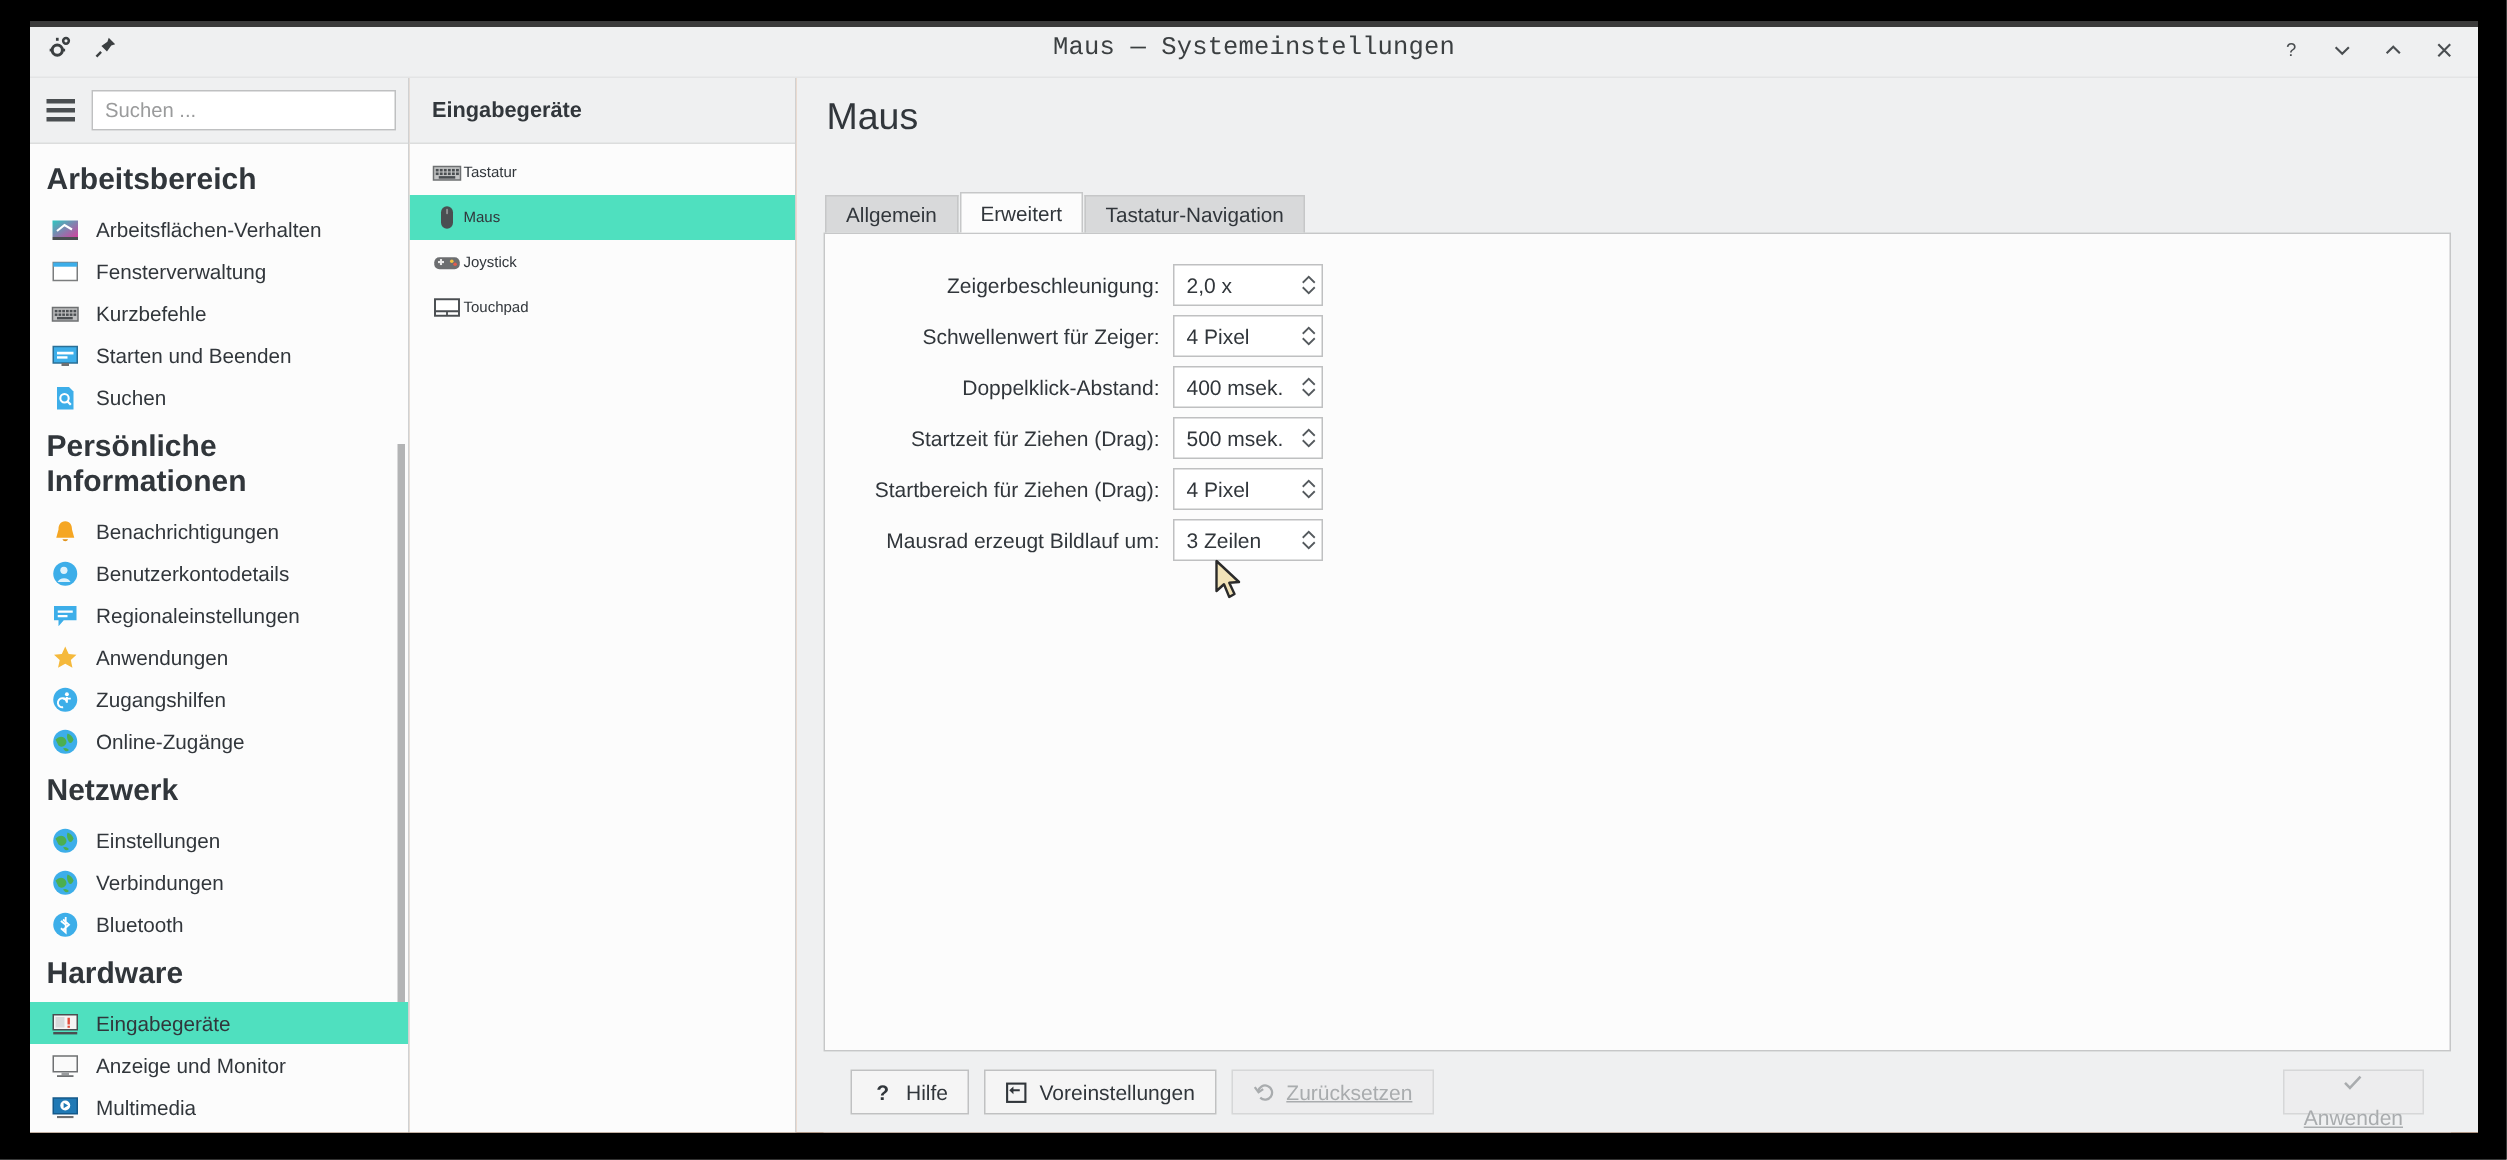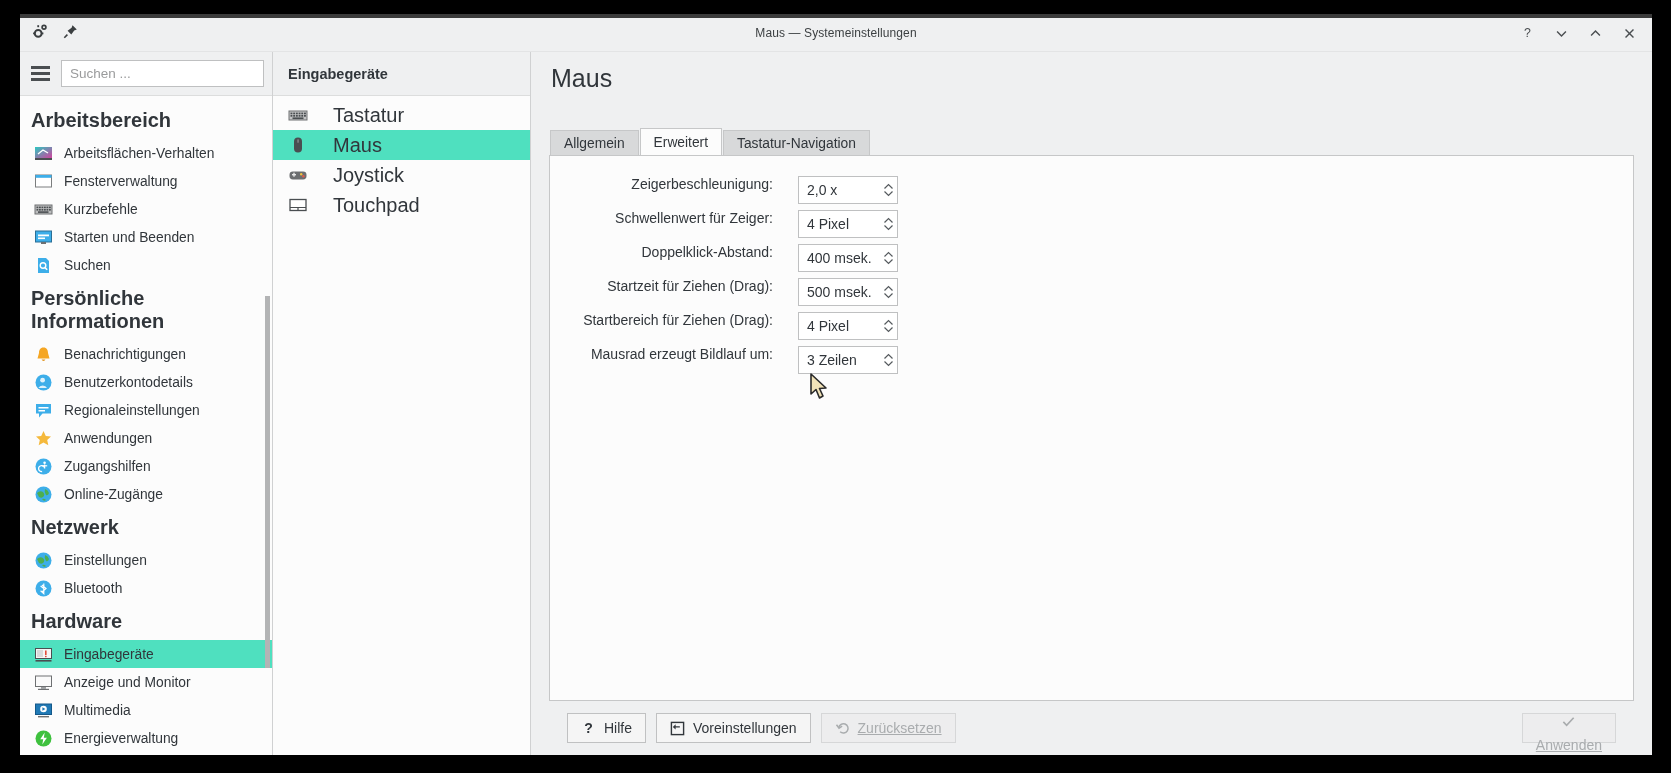--- a/index.html
+++ b/index.html
@@ -28,21 +28,21 @@
     position: relative;
     display: flex; align-items: center;
     justify-content: center;
     border-bottom: 1px solid #e3e4e5;
   }
   #titlebar-top-strip {
     position: absolute; left: 0; top: 0; right: 0; height: 4px;
     background: #3b3b3b;
   }
   #title-text {
-    font-size: 12px; color: #3b3f41; letter-spacing: 0.1px;
+    font-size: 17px; color: #3b3f41; letter-spacing: 0.1px; font-family: Liberation Mono, monospace;
   }
   .tb-left-icons {
     position: absolute; left: 12px; top: 9px;
     display: flex; gap: 13px; align-items: center;
   }
   .tb-ic { width: 17px; height: 17px; display:block; }
   .win-btns {
     position: absolute; right: 14px; top: 0; height: 38px;
     display: flex; align-items: center; gap: 17px;
   }
@@ -118,23 +118,23 @@
     height: 44px; min-height: 44px;
     display: flex; align-items: center;
     padding-left: 15px;
     font-size: 14.5px; font-weight: bold; color: #31363b;
     background: #eff0f1;
     border-bottom: 1px solid #dcdddd;
   }
   #modlist-body { flex: 1; padding-top: 4px; background: #fcfcfc; }
   .mod-item {
     height: 30px;
-    display: flex; align-items: center; gap: 25px;
+    display: flex; align-items: center; gap: 1px;
     padding-left: 15px;
-    font-size: 20px; color: #31363b;
+    font-size: 10px; color: #31363b;
     cursor: default;
   }
   .mod-item.selected { background: #4fe0bf; }
   .mod-ico { width: 20px; height: 20px; flex: 0 0 20px; display:block; }
 
   
   #main {
     flex: 1; display: flex; flex-direction: column;
     background: #eff0f1;
     min-width: 0;
@@ -172,21 +172,21 @@
     border: 1px solid #c6c7c8;
     min-height: 0;
     position: relative;
     padding: 12px 0 0 0;
   }
   #form {
     display: flex; flex-direction: column;
     gap: 6px;
     padding-top: 8px;
   }
-  .frow { display: flex; align-items: flex-start; gap: 16px; }
+  .frow { display: flex; align-items: center; }
   .flabel {
     width: 232px; text-align: right;
     font-size: 14px; color: #31363b;
     padding-right: 9px;
     white-space: nowrap;
   }
   .spin {
     width: 100px; height: 28px;
     background: #fff;
     border: 1px solid #bfc0c1;
@@ -453,20 +453,31 @@
             <svg viewBox="0 0 19 19" width="19" height="19">
               <circle cx="9.5" cy="9.5" r="8" fill="#3daee9"></circle>
               <path d="M3 8 q3 -3 6 -1 q2 2 1 4 q-2 3 -5 1 Z" fill="#4caf50"></path>
               <path d="M11 4 q3 1 4 4 q-1 3 -3 2 q-2 -3 -1 -6 Z" fill="#4caf50"></path>
               <path d="M8 14 q2 -1 4 1 q-2 2 -4 -1 Z" fill="#4caf50"></path>
             </svg>
           </span>
           <span>Einstellungen</span>
         </div>
 
+        <div class="sb-item">
+          <span class="sb-ico">
+            <svg viewBox="0 0 19 19" width="19" height="19">
+              <circle cx="9.5" cy="9.5" r="8" fill="#3daee9"></circle>
+              <path d="M3 8 q3 -3 6 -1 q2 2 1 4 q-2 3 -5 1 Z" fill="#4caf50"></path>
+              <path d="M11 4 q3 1 4 4 q-1 3 -3 2 q-2 -3 -1 -6 Z" fill="#4caf50"></path>
+              <path d="M8 14 q2 -1 4 1 q-2 2 -4 -1 Z" fill="#4caf50"></path>
+            </svg>
+          </span>
+          <span>Verbindungen</span>
+        </div>
 
         <div class="sb-item">
           <span class="sb-ico">
             <svg viewBox="0 0 19 19" width="19" height="19">
               <circle cx="9.5" cy="9.5" r="8" fill="#3daee9"></circle>
               <path d="M8 6 L12 9.5 L8 13 M9.8 4.4 V14.6 L6.6 11.8 M9.8 9.5 L6.6 7" fill="none" stroke="#fff" stroke-width="1.2"></path>
             </svg>
           </span>
           <span>Bluetooth</span>
         </div>

